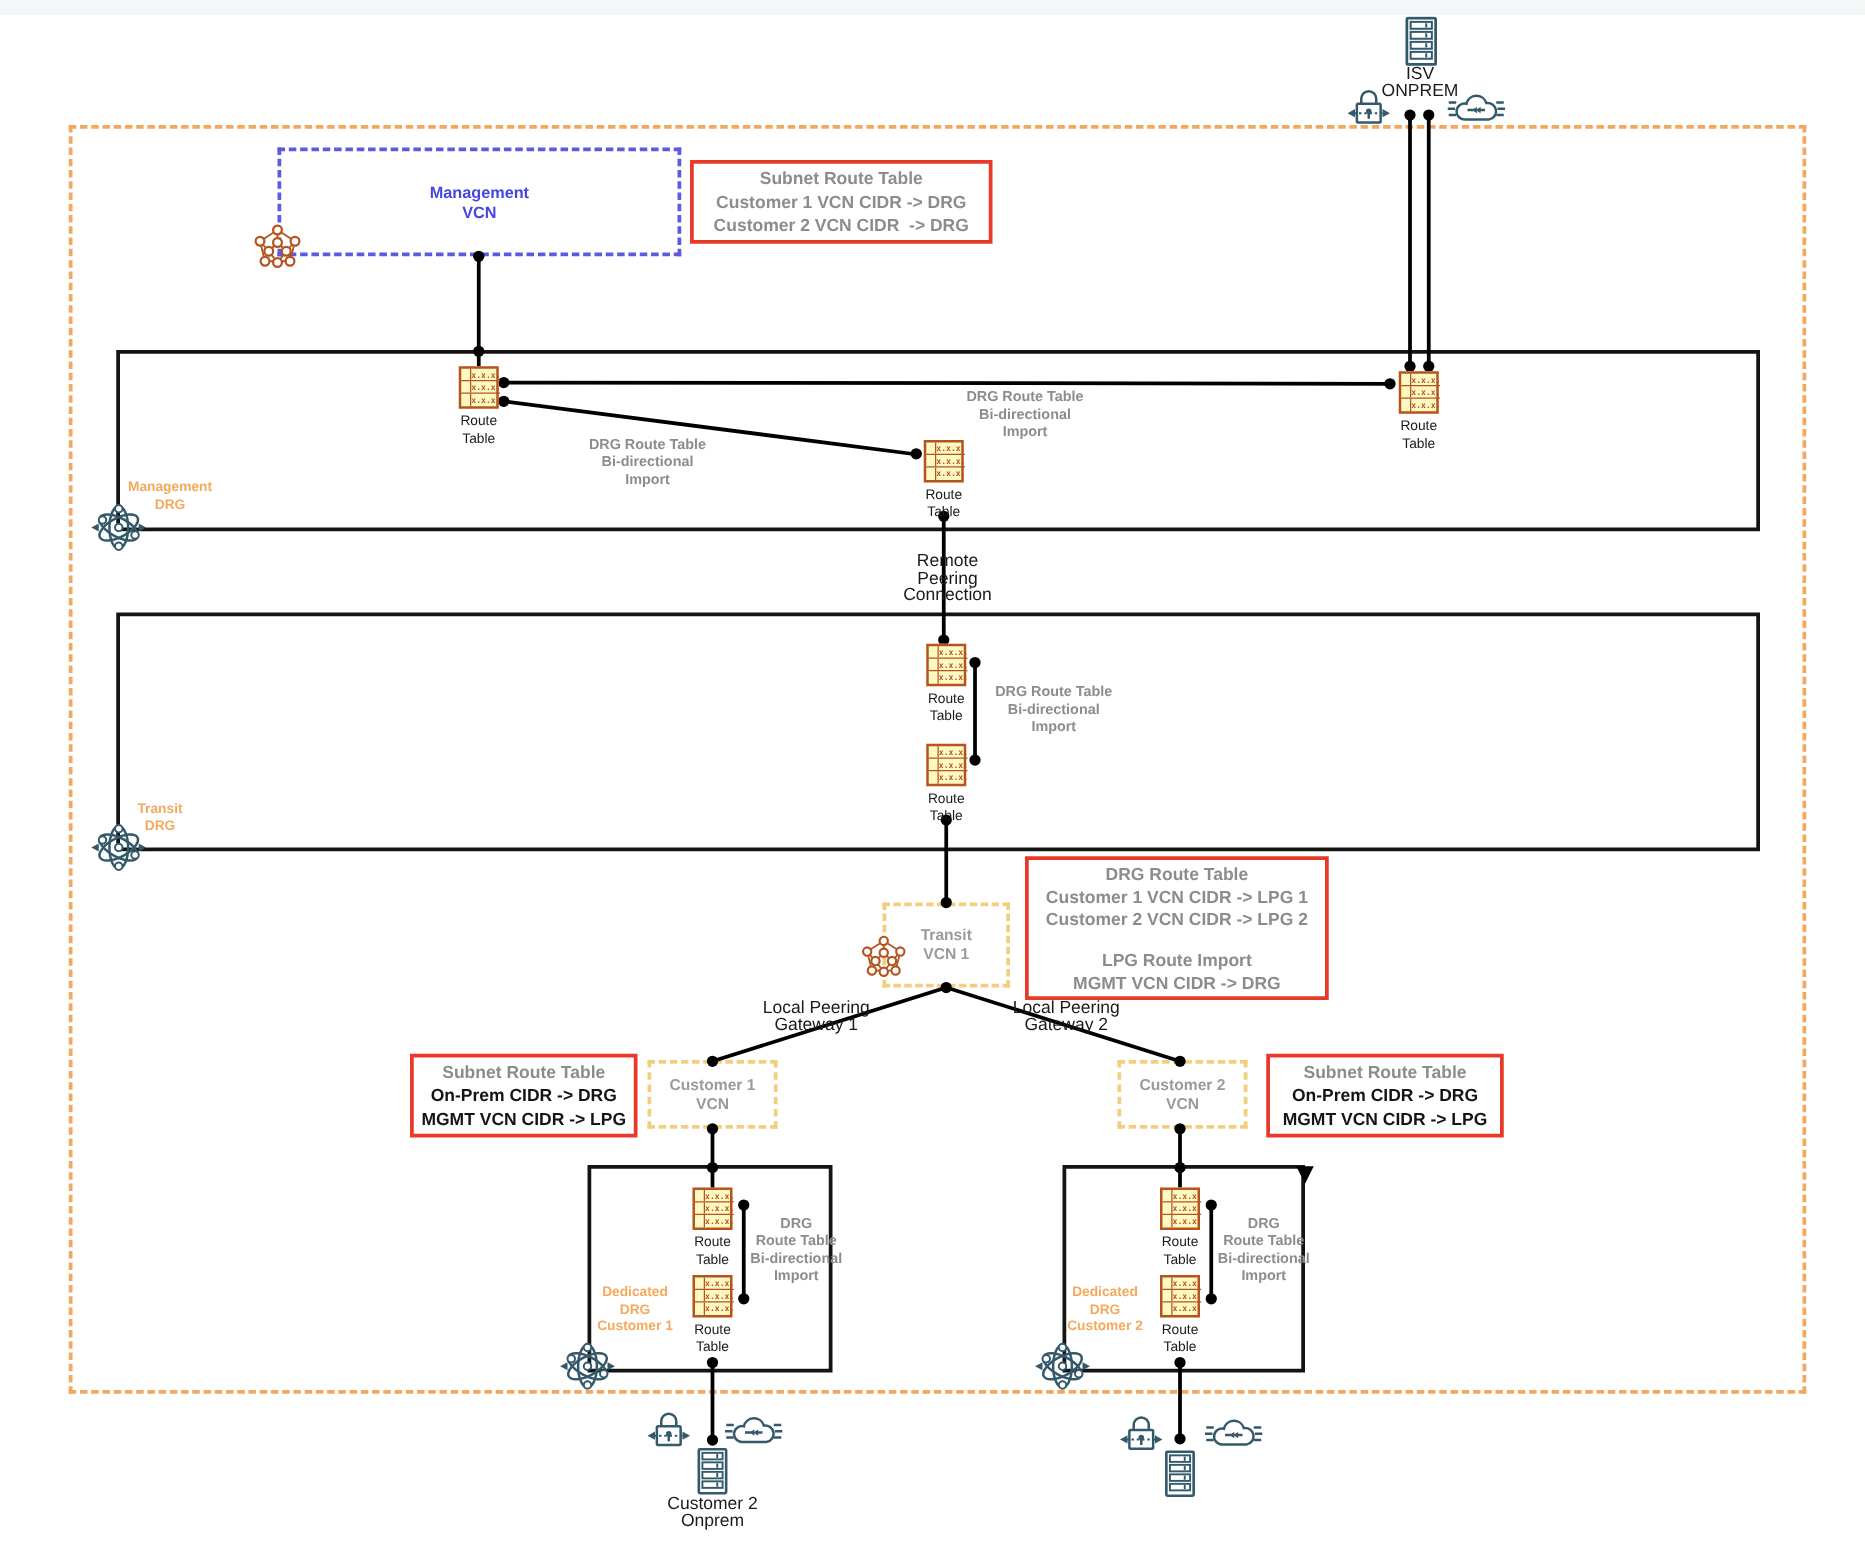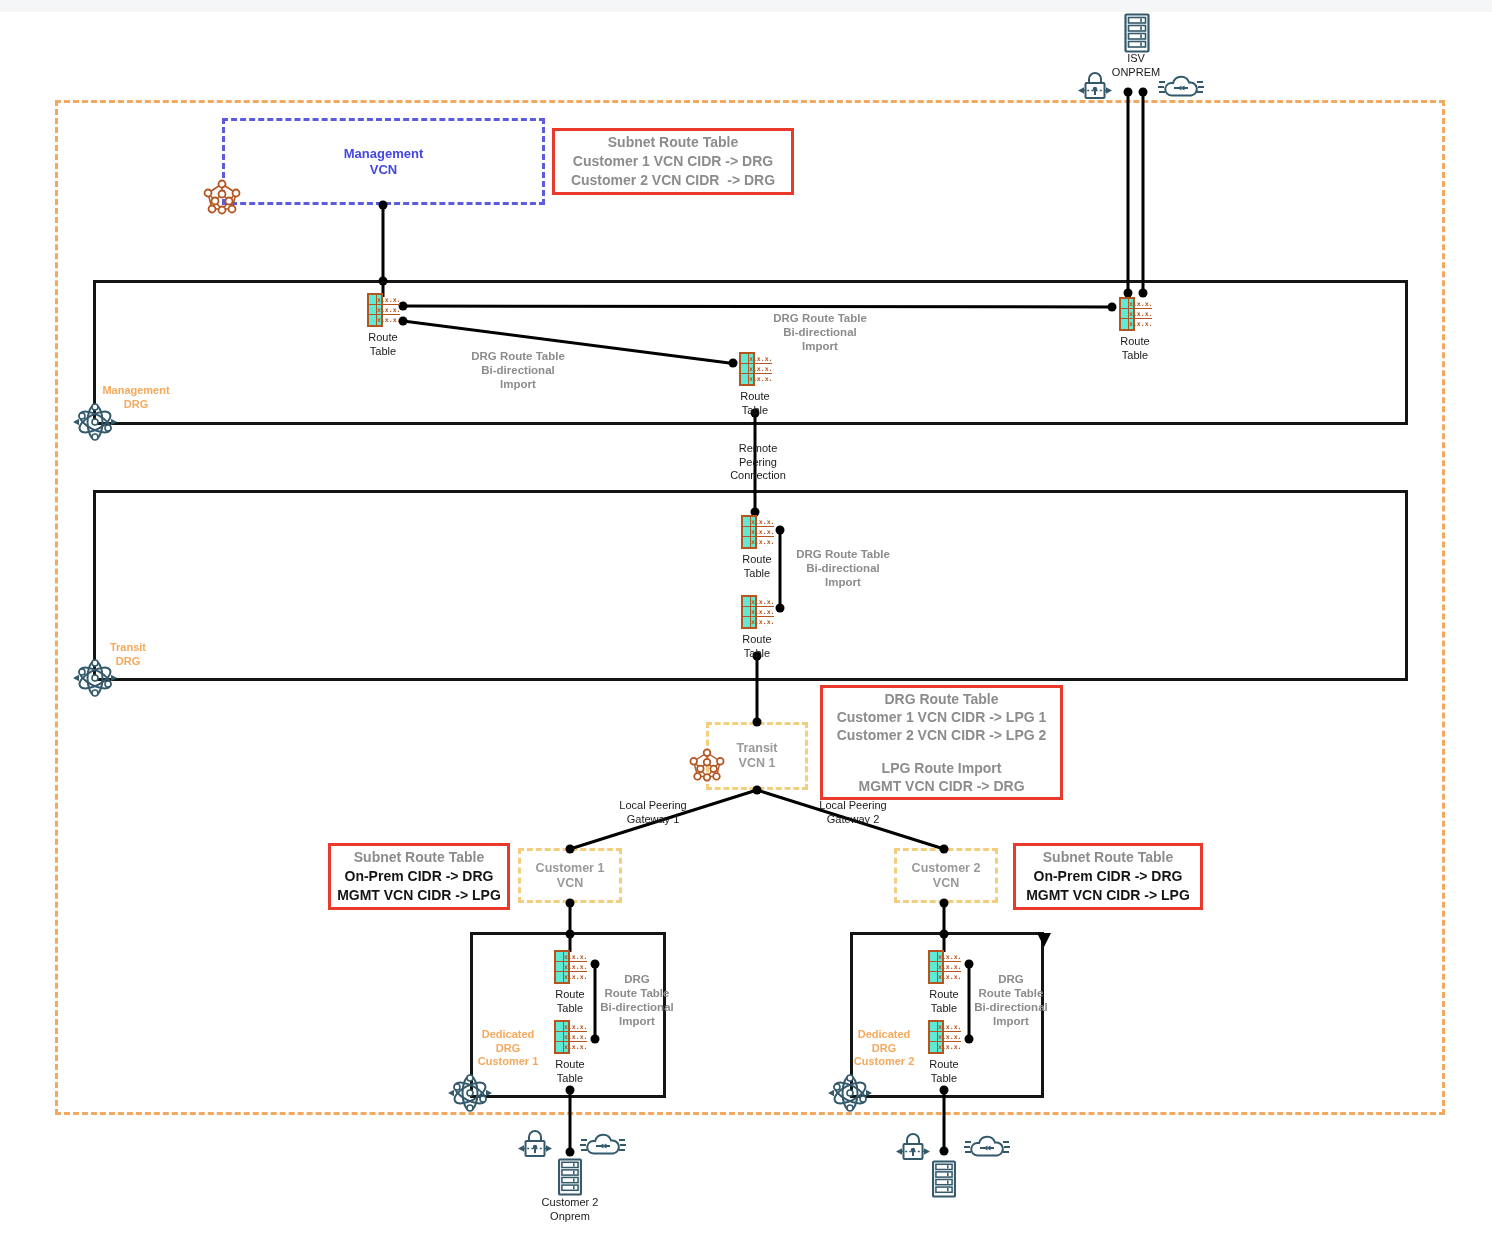--- a/index.html
+++ b/index.html
@@ -11,30 +11,30 @@
   .drg-box{border:3px solid #141414;background:transparent;z-index:2;}
   .vcn-blue{border:3px dashed #5b5be0;z-index:2;}
   .vcn-yellow{border:3px dashed #f2cf7e;z-index:2;}
   .redbox{border:3px solid #e8392b;background:#fff;z-index:7;text-align:center;
           font-weight:bold;font-size:14px;line-height:19px;padding:2px 4px;color:#8c8c8c;}
   .redbox .dark{color:#141414;}
   .redbox .row{white-space:pre-wrap;}
   .gaprow{height:15px;}
   
   .lbl{position:absolute;text-align:center;white-space:pre-line;transform:translateX(-50%);z-index:6;}
-  .sm{font-size:11px;line-height:13.5px;color:#1a1a1a;}
+  .sm{font-size:14px;line-height:13.5px;color:#1a1a1a;}
   .graybold{font-size:11.5px;line-height:14px;font-weight:bold;color:#8c8c8c;}
   .orangebold{font-size:11px;line-height:13.5px;font-weight:bold;color:#f5a95c;}
   .bluetext{font-size:13px;line-height:16px;font-weight:bold;color:#4447e2;}
   .graytext{font-size:12.5px;line-height:15px;font-weight:bold;color:#9a9a9a;}
   .center-in{position:absolute;left:0;right:0;top:50%;transform:translateY(-50%);
              text-align:center;white-space:pre-line;}
   
   .rt{position:absolute;width:32px;z-index:6;}
-  .rt-grid{width:16px;height:34px;background:#5eead4;border:2px solid #b5541f;box-sizing:border-box;
+  .rt-grid{width:32px;height:34px;background:#fef9c3;border:2px solid #b5541f;box-sizing:border-box;
            display:grid;grid-template-rows:1fr 1fr 1fr;}
   .rt-row{display:grid;grid-template-columns:8px 1fr;border-bottom:1.5px solid #b5541f;min-height:0;}
   .rt-row:last-child{border-bottom:none;}
   .rt-a{border-right:1.5px solid #b5541f;}
   .rt-b{display:flex;align-items:center;justify-content:center;
         font-family:"DejaVu Sans Mono",monospace;font-weight:bold;font-size:6.5px;color:#b5541f;}
   .rt-lbl{position:absolute;top:38px;left:50%;transform:translateX(-50%);width:62px;
           text-align:center;white-space:pre-line;font-size:11px;line-height:13.5px;color:#1a1a1a;}
   .icon{position:absolute;z-index:6;}
   svg.lines{position:absolute;left:0;top:0;z-index:5;pointer-events:none;}

